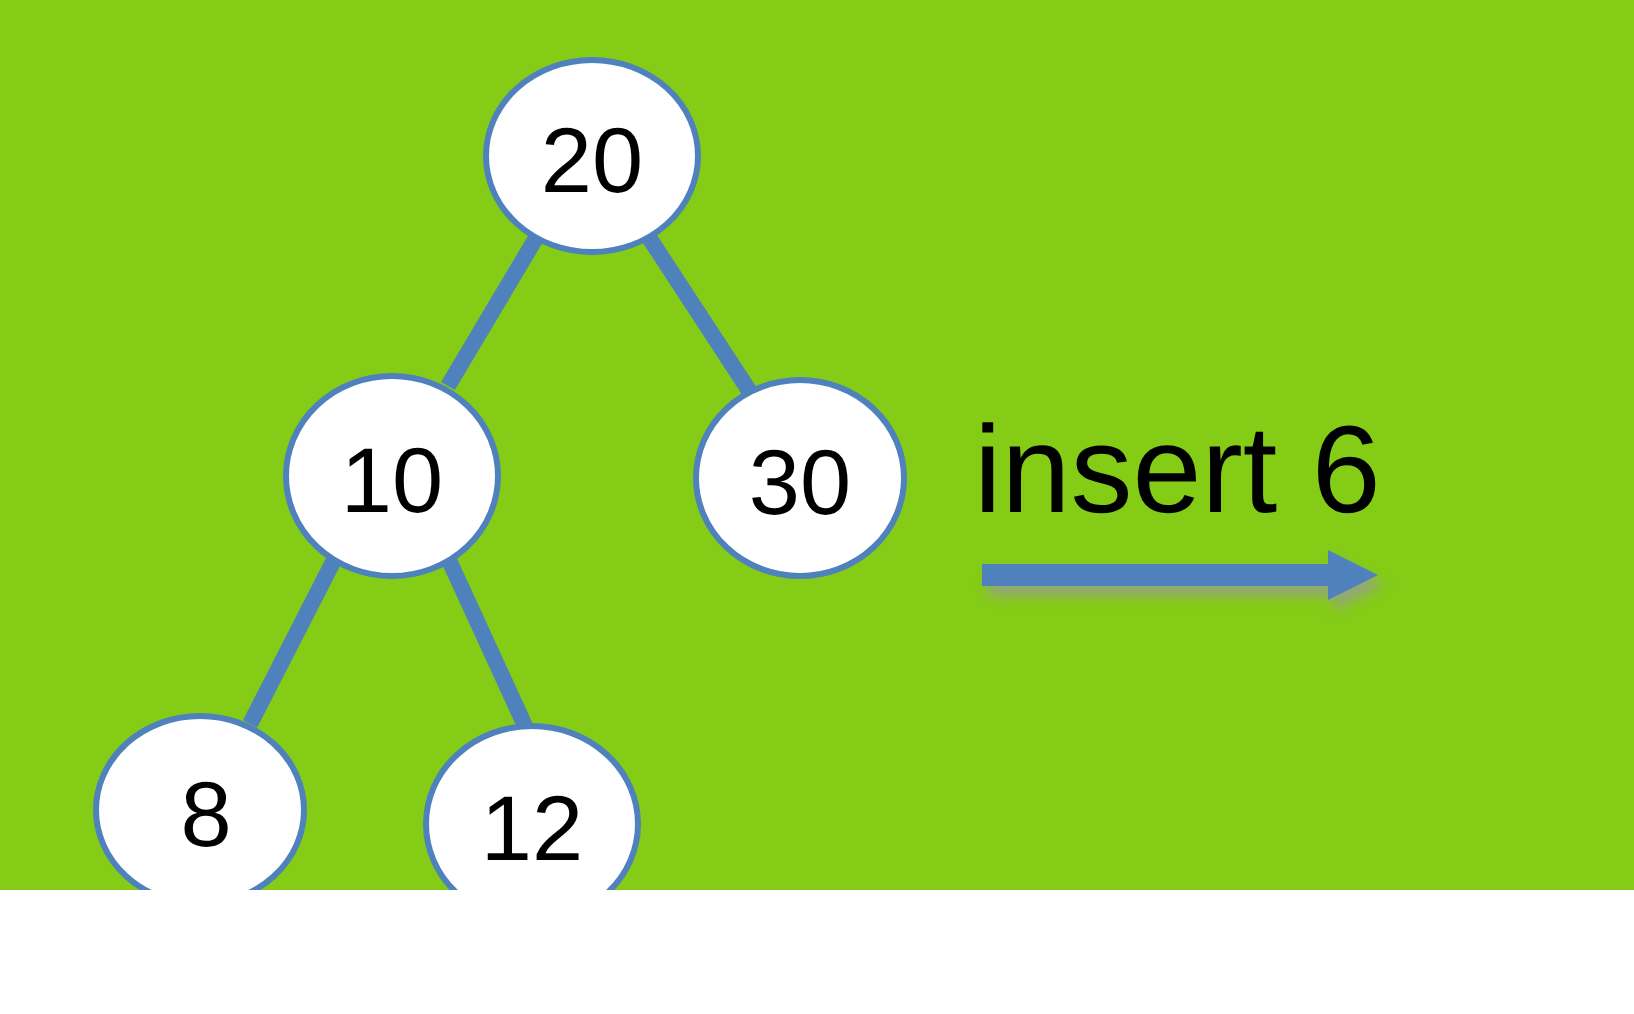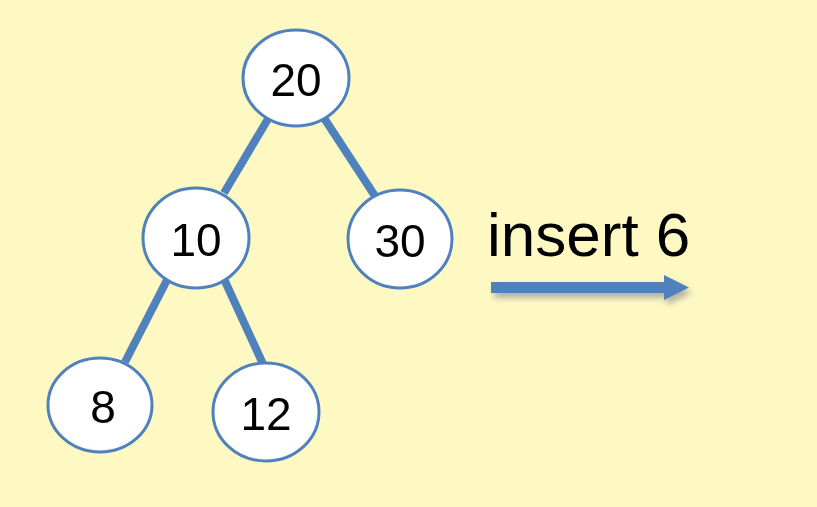--- a/index.html
+++ b/index.html
@@ -6,22 +6,22 @@
     margin: 0;
     padding: 0;
     background: #ffffff;
   }
   body {
     font-family: "Liberation Sans", sans-serif;
   }
   #canvas {
     position: relative;
     width: 817px;
-    height: 507px;
-    background: #fef9c3;
+    height: 445px;
+    background: #84cc16;
     overflow: hidden;
   }
   #diagram-svg {
     position: absolute;
     left: 0;
     top: 0;
     width: 817px;
     height: 507px;
   }
   .node-label {

